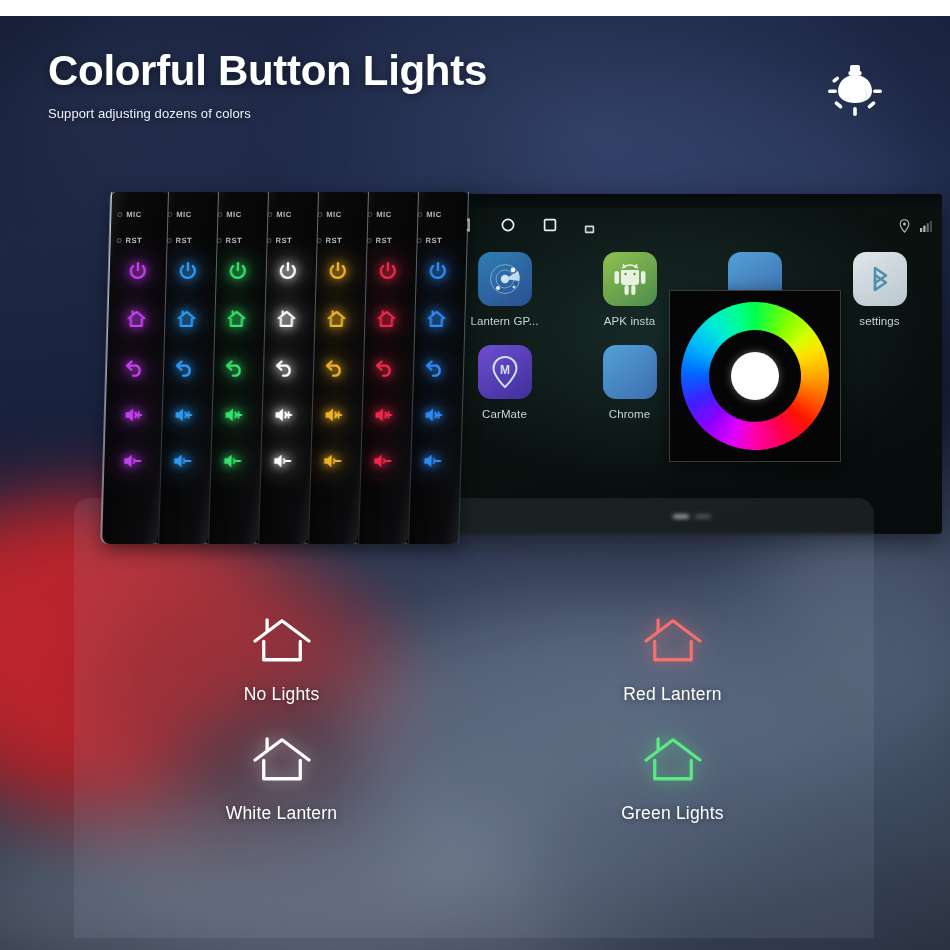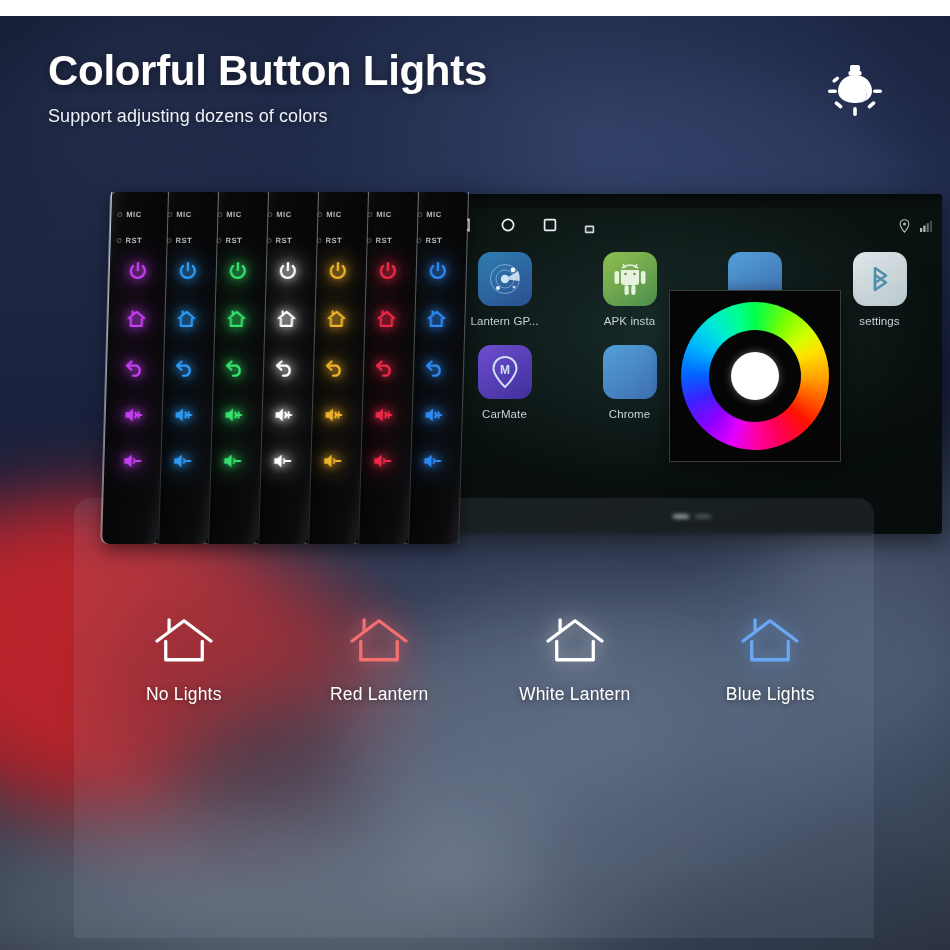--- a/index.html
+++ b/index.html
@@ -54,21 +54,21 @@
 
   
   .header { position: absolute; left: 48px; top: 32px; }
   .title {
     font-size: 42px; font-weight: bold; color: #ffffff;
     letter-spacing: -0.3px; line-height: 1.1;
     text-shadow: 0 2px 10px rgba(0,0,0,.45);
   }
   .subtitle {
     margin-top: 12px;
-    font-size: 18px; color: #eef2f8; font-weight: 400;
+    font-size: 13px; color: #eef2f8; font-weight: 400;
     letter-spacing: .1px;
     text-shadow: 0 1px 6px rgba(0,0,0,.45);
   }
 
   .bulb-icon { position: absolute; right: 60px; top: 42px; width: 70px; height: 70px; }
 
   
   .device-wrap { position: absolute; left: 112px; top: 176px; width: 830px; height: 368px; }
 
   .screen-unit {
@@ -197,22 +197,22 @@
     width: 800px; height: 440px;
     background: rgba(188,200,214,0.10);
     border-radius: 16px 16px 0 0;
     backdrop-filter: blur(2px);
   }
 
   .lights-grid {
     position: absolute; left: 86px; top: 600px;
     width: 782px;
     display: grid;
-    grid-template-columns: repeat(4, 1fr);
-    row-gap: 82px;
+    grid-template-columns: repeat(2, 1fr);
+    row-gap: 30px;
   }
   .light-item { display:flex; flex-direction: column; align-items: center; }
   .light-label {
     margin-top: 14px; font-size: 17.5px; color: #ffffff;
     letter-spacing: .2px; white-space: nowrap;
     text-shadow: 0 1px 6px rgba(0,0,0,.5);
   }
 </style>
 </head>
 <body>
@@ -669,24 +669,24 @@
     <div style="filter: drop-shadow(0 0 7px rgba(255,255,255,0.35)) drop-shadow(0 0 16px rgba(255,255,255,0.35));">
       <svg viewBox="0 0 64 52" width="62" height="50">
         <path d="M4 26 L32 5 L60 26" fill="none" stroke="#ffffff" stroke-width="3.4" stroke-linecap="round" stroke-linejoin="round"></path>
         <path d="M13 26.5 L13 45.5 L51 45.5 L51 26.5" fill="none" stroke="#ffffff" stroke-width="3.4" stroke-linecap="round" stroke-linejoin="round"></path>
         <path d="M16.5 4 L16.5 15" fill="none" stroke="#ffffff" stroke-width="3.4" stroke-linecap="round"></path>
       </svg>
     </div>
     <div class="light-label">White Lantern</div>
       </div>
       <div class="light-item">
-    <div style="filter: drop-shadow(0 0 7px rgba(106,168,245,0.45)) drop-shadow(0 0 16px rgba(106,168,245,0.45));">
+    <div style="filter: drop-shadow(0 0 7px rgba(92,232,130,0.45)) drop-shadow(0 0 16px rgba(92,232,130,0.45));">
       <svg viewBox="0 0 64 52" width="62" height="50">
-        <path d="M4 26 L32 5 L60 26" fill="none" stroke="#6aa8f5" stroke-width="3.4" stroke-linecap="round" stroke-linejoin="round"></path>
-        <path d="M13 26.5 L13 45.5 L51 45.5 L51 26.5" fill="none" stroke="#6aa8f5" stroke-width="3.4" stroke-linecap="round" stroke-linejoin="round"></path>
-        <path d="M16.5 4 L16.5 15" fill="none" stroke="#6aa8f5" stroke-width="3.4" stroke-linecap="round"></path>
+        <path d="M4 26 L32 5 L60 26" fill="none" stroke="#5ce882" stroke-width="3.4" stroke-linecap="round" stroke-linejoin="round"></path>
+        <path d="M13 26.5 L13 45.5 L51 45.5 L51 26.5" fill="none" stroke="#5ce882" stroke-width="3.4" stroke-linecap="round" stroke-linejoin="round"></path>
+        <path d="M16.5 4 L16.5 15" fill="none" stroke="#5ce882" stroke-width="3.4" stroke-linecap="round"></path>
       </svg>
     </div>
-    <div class="light-label">Blue Lights</div>
+    <div class="light-label">Green Lights</div>
       </div>
     </div>
 
 </div>
 
 </body></html>

